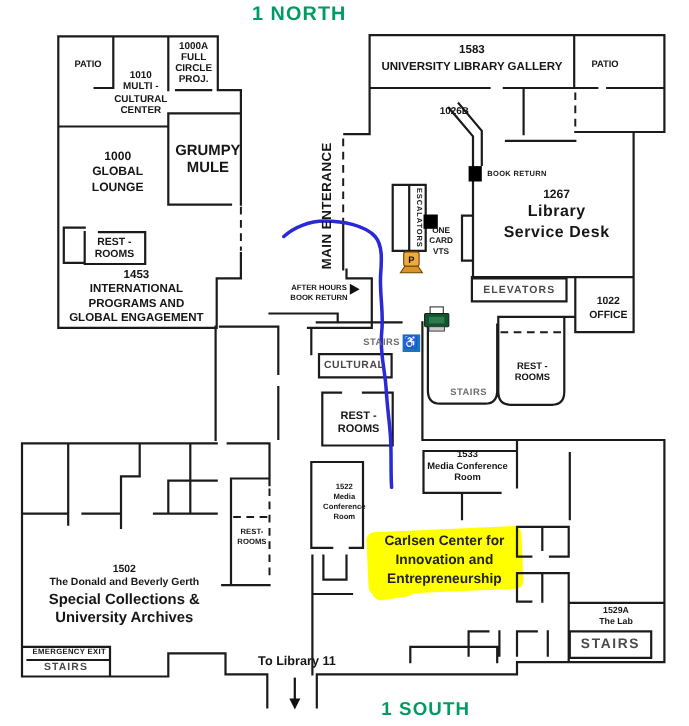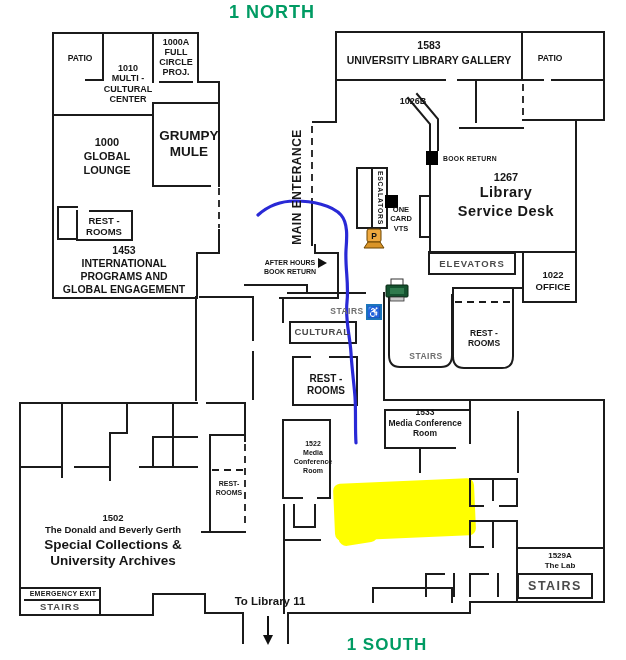--- a/index.html
+++ b/index.html
@@ -211,20 +211,23 @@
 
   <div class="badge" style="left:374px;top:236px;font-size:8.5px;font-weight:bold;color:#111">P</div>
 
   <div class="lbl" style="left:425px;top:423px;font-size:8.5px;line-height:1.25">1533
 Media Conference
 Room</div>
   <div class="lbl" style="left:313px;top:457px;font-size:7px;line-height:1.3">1522
 Media
 Conference
 Room</div>
+  <div class="lbl" style="left:404px;top:509px;font-size:12.5px;line-height:1.35;color:#222">Carlsen Center for
+Innovation and
+Entrepreneurship</div>
 
   <div class="lbl" style="left:113px;top:524px;font-size:9.5px;line-height:1.3">1502
 The Donald and Beverly Gerth</div>
   <div class="lbl" style="left:113px;top:553px;font-size:13.5px;line-height:1.15">Special Collections &amp;
 University Archives</div>
   <div class="lbl" style="left:229px;top:489px;font-size:7px;line-height:1.25">REST-
 ROOMS</div>
 
   <div class="lbl" style="left:63px;top:594px;font-size:7px;letter-spacing:0.3px">EMERGENCY EXIT</div>
   <div class="lbl dgray" style="left:60px;top:607px;font-size:9.5px;letter-spacing:1px">STAIRS</div>

